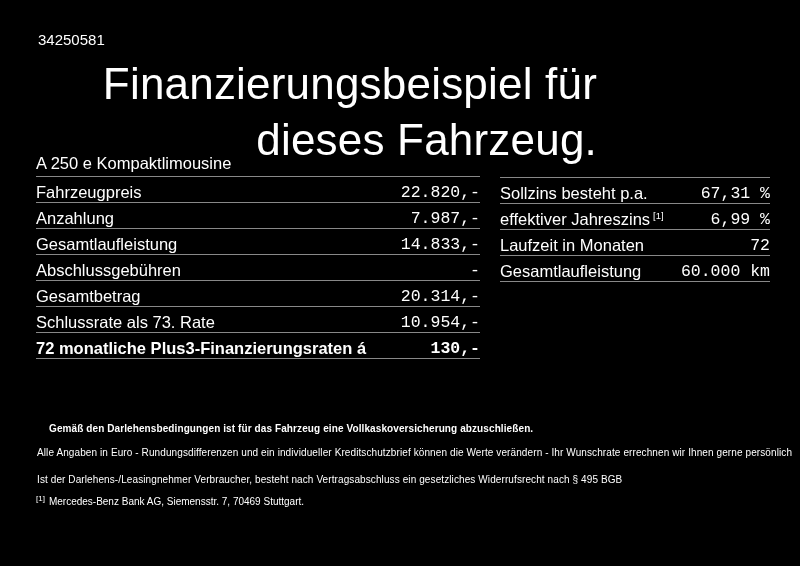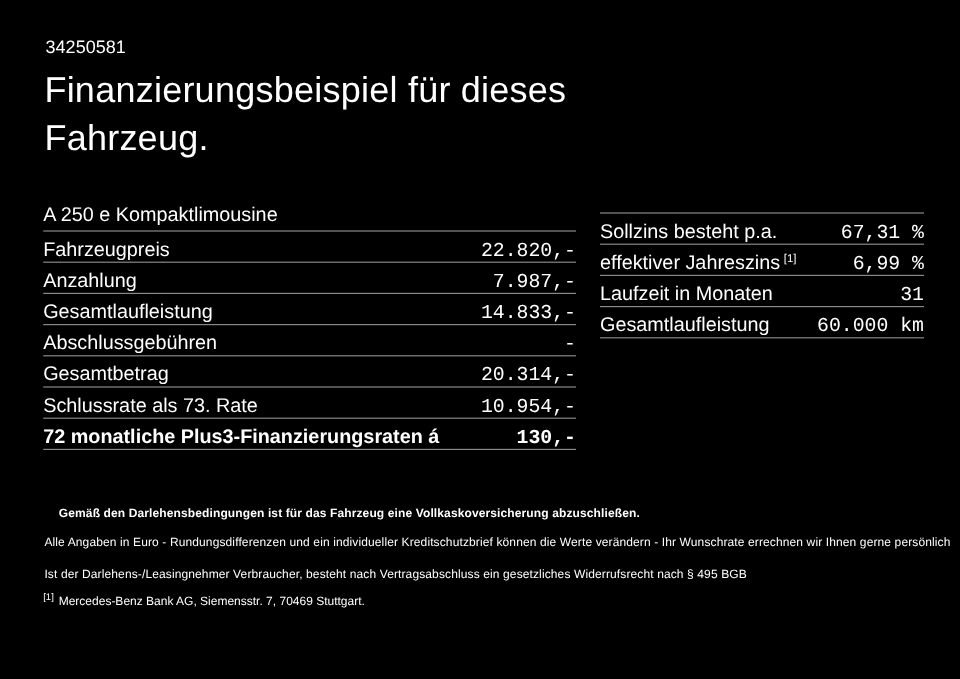--- a/index.html
+++ b/index.html
@@ -25,31 +25,32 @@
     left: 38px;
     top: 31px;
     font-size: 15px;
     font-weight: 400;
   }
 
   .page-title {
     position: absolute;
     left: 37px;
     top: 56px;
-    font-size: 30px;
-    line-height: 40px;
+    font-size: 44px;
+    line-height: 56px;
     font-weight: 400;
     max-width: 560px;
     letter-spacing: 0.2px;
+    text-align: right;
   }
 
   .finance-table {
     position: absolute;
     left: 36px;
-    top: 167px;
+    top: 151px;
     width: 444px;
   }
 
   .conditions-table {
     position: absolute;
     left: 500px;
     top: 177px;
     width: 270px;
     border-top: 1px solid var(--divider);
   }
@@ -145,21 +146,21 @@
   <div class="trow">
     <span class="lbl">Sollzins besteht p.a.</span>
     <span class="val">67,31 %</span>
   </div>
   <div class="trow">
     <span class="lbl"><span>effektiver Jahreszins</span><sup class="fn-mark">[1]</sup></span>
     <span class="val">6,99 %</span>
   </div>
   <div class="trow">
     <span class="lbl">Laufzeit in Monaten</span>
-    <span class="val">31</span>
+    <span class="val">72</span>
   </div>
   <div class="trow">
     <span class="lbl">Gesamtlaufleistung</span>
     <span class="val">60.000 km</span>
   </div>
 </div>
 
 <div class="note note-bold">Gemäß den Darlehensbedingungen ist für das Fahrzeug eine Vollkaskoversicherung abzuschließen.</div>
 <div class="note note-1">Alle Angaben in Euro - Rundungsdifferenzen und ein individueller Kreditschutzbrief können die Werte verändern - Ihr Wunschrate errechnen wir Ihnen gerne persönlich</div>
 <div class="note note-2">Ist der Darlehens-/Leasingnehmer Verbraucher, besteht nach Vertragsabschluss ein gesetzliches Widerrufsrecht nach § 495 BGB</div>

